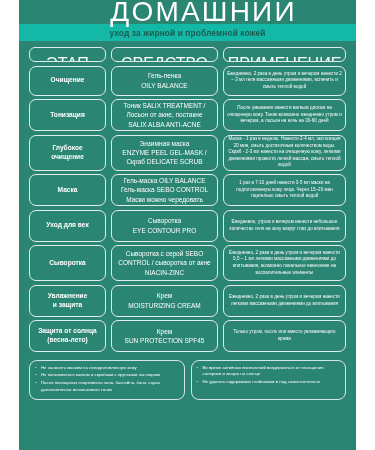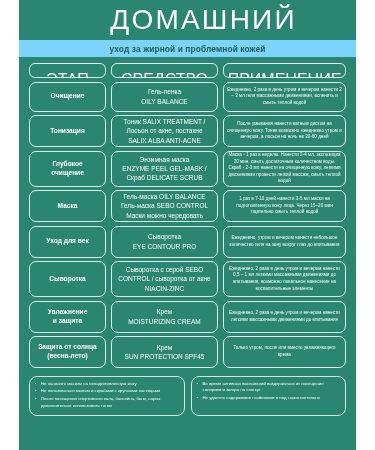--- a/index.html
+++ b/index.html
@@ -19,37 +19,37 @@
     left: 19px;
     top: 0;
     width: 337px;
     height: 450px;
     background: #2b8573;
     box-sizing: border-box;
     overflow: hidden;
   }
   
   #title-band {
-    height: 40px;
+    height: 24px;
     display: flex;
     align-items: center;
     justify-content: center;
     padding-left: 32px;
   }
   #poster-title {
     color: #ffffff;
     font-size: 28px;
     font-weight: 400;
     letter-spacing: 2.2px;
     line-height: 1;
     white-space: nowrap;
   }
   #subtitle-strip {
     height: 17px;
-    background: #7dd3fc;
+    background: #14b8a6;
     display: flex;
     align-items: center;
     justify-content: center;
   }
   #poster-subtitle {
     color: #1d5c50;
     font-size: 8.4px;
     font-weight: bold;
     letter-spacing: .1px;
     white-space: nowrap;

